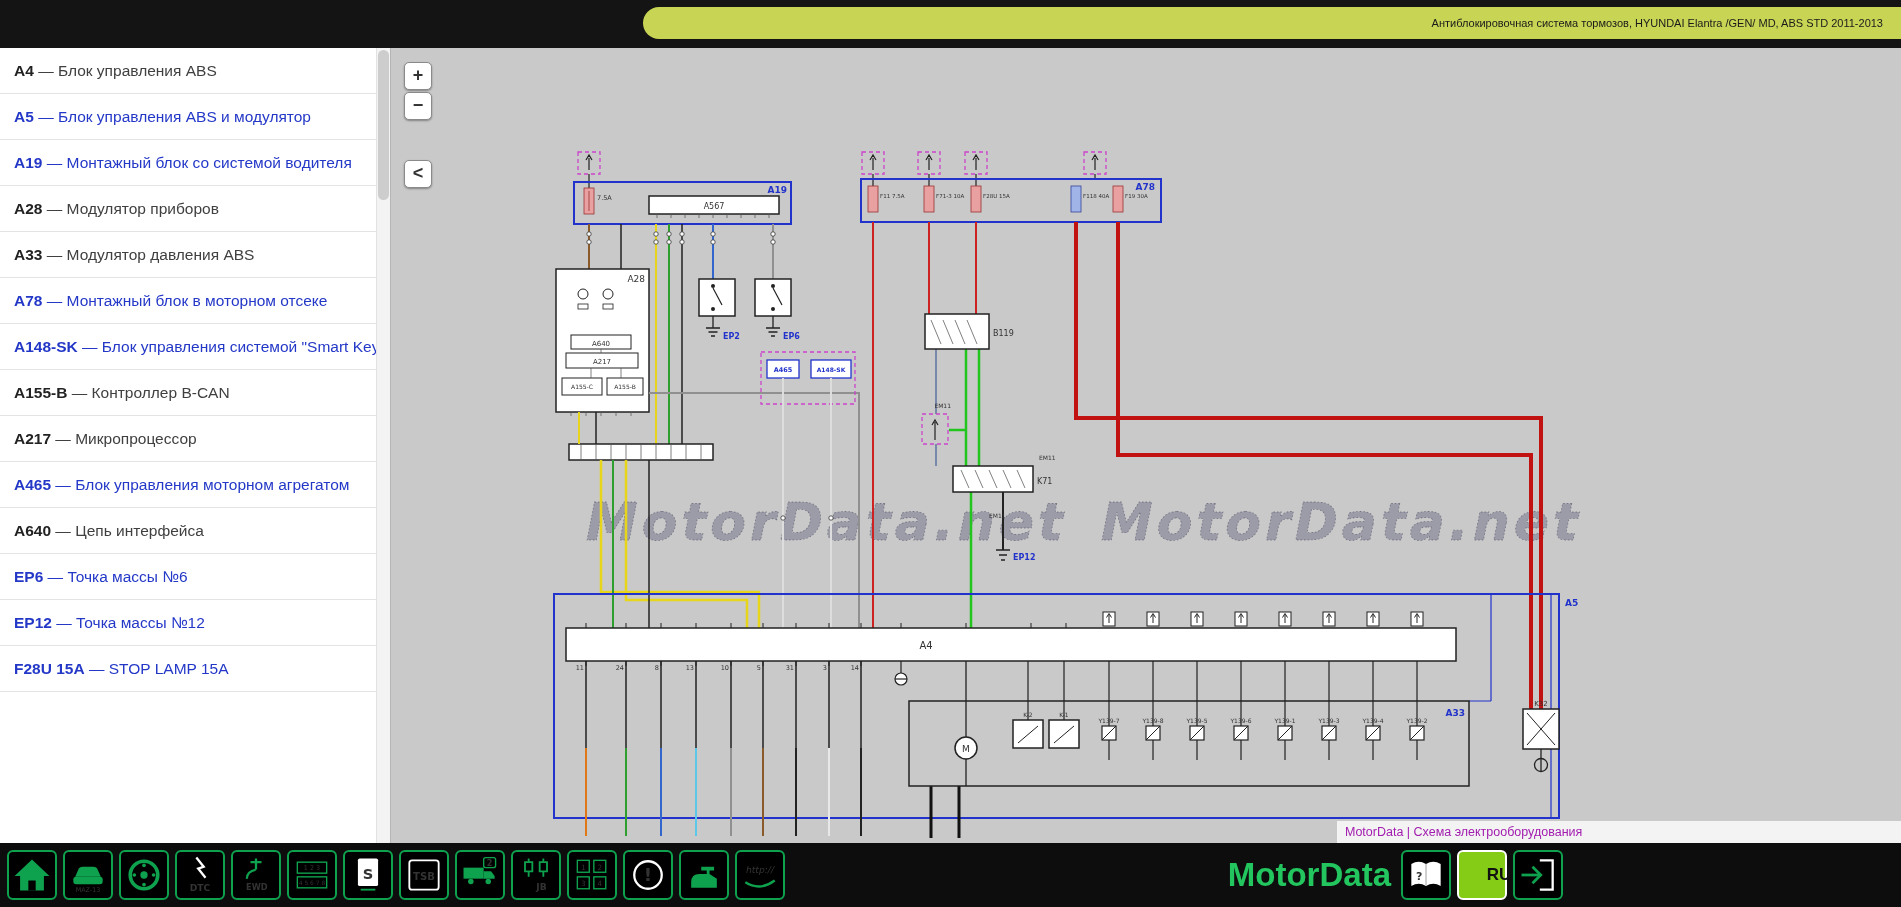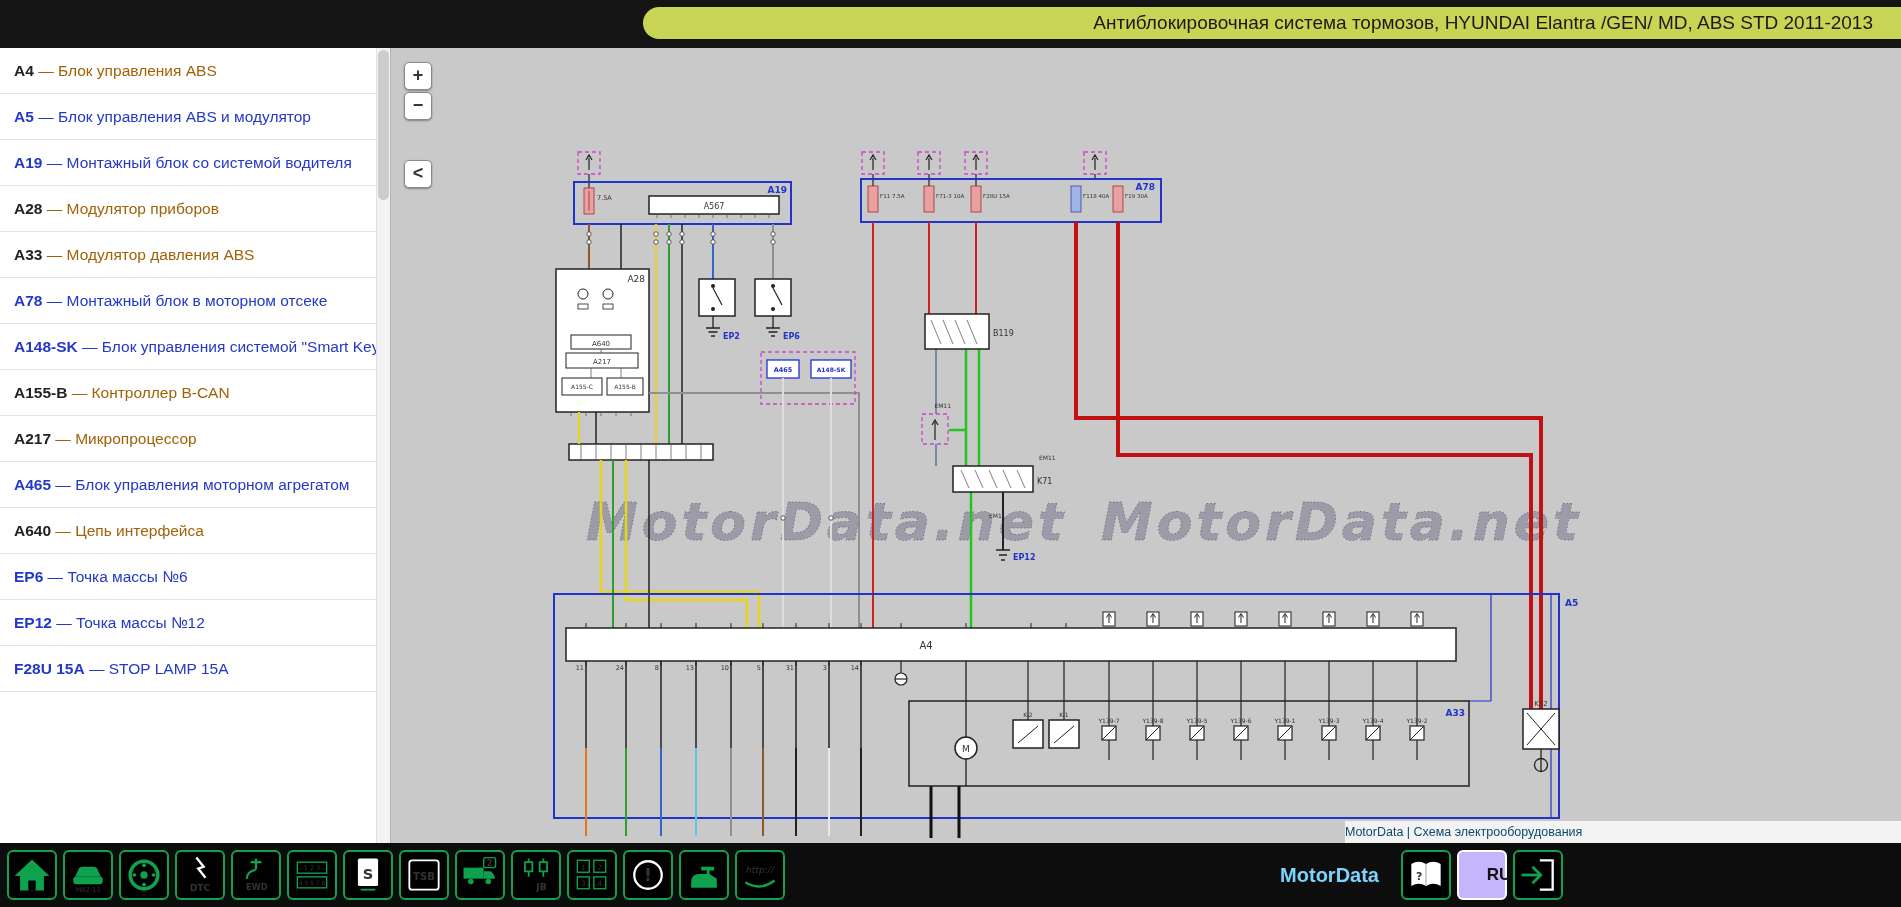--- a/index.html
+++ b/index.html
@@ -3,65 +3,65 @@
 <meta charset="utf-8">
 <style>
   html,body{margin:0;padding:0;}
   body{width:1901px;height:907px;position:relative;overflow:hidden;
        background:#c9c9c9;font-family:"Liberation Sans",sans-serif;}
 
   
   .topbar{position:absolute;top:0;left:0;width:1901px;height:48px;background:#141414;}
   .banner{position:absolute;top:7px;left:643px;right:0;height:32px;background:#c8d554;
           border-radius:16px 0 0 16px;display:flex;align-items:center;justify-content:flex-end;
-          padding-right:28px;font-size:19px;color:#1a1a1a;white-space:nowrap;}
+          padding-right:18px;font-size:11px;color:#1a1a1a;white-space:nowrap;}
 
   
   .sidebar{position:absolute;top:48px;left:0;width:390px;height:795px;background:#fff;
            border-right:1px solid #b5b5b5;overflow:hidden;}
   .row{height:45px;line-height:45px;padding:0 14px;border-bottom:1px solid #e4e4e4;
        font-size:15.5px;white-space:nowrap;overflow:hidden;}
   .row .code{font-weight:700;color:#222;}
-  .row span{color:#a16207;}
+  .row span{color:#404040;}
   .row.link .code,.row.link span{color:#2438c8;}
   .sb-track{position:absolute;top:0;right:0;width:13px;height:100%;background:#f3f3f3;
             border-left:1px solid #e2e2e2;}
   .sb-thumb{position:absolute;top:2px;right:1px;width:11px;height:150px;background:#cdcdcd;border-radius:6px;}
 
   
   .diagram{position:absolute;top:48px;left:391px;width:1510px;height:795px;background:#c9c9c9;}
   .dsvg{position:absolute;top:0;left:0;}
   .zoombtn{position:absolute;width:26px;height:26px;background:#fff;border:1px solid #8a8a8a;
            border-radius:5px;font-size:18px;font-weight:bold;color:#333;text-align:center;
            line-height:24px;box-shadow:0 1px 2px rgba(0,0,0,.35);cursor:pointer;user-select:none;}
   #zin{left:13px;top:14px;} #zout{left:13px;top:44px;} #zback{left:13px;top:112px;}
   .statusbar{position:absolute;right:0;bottom:0;width:556px;height:22px;line-height:22px;
-             background:rgba(246,246,246,.92);color:#0c4a6e;font-size:12.5px;}
+             background:rgba(246,246,246,.92);color:#a21caf;font-size:12.5px;padding-left:8px;}
 
   
   svg text{font-family:"DejaVu Sans",sans-serif;fill:#333;}
   .blu{fill:#2233cc;font-weight:bold;}
   .l5{font-size:5.5px;} .l6{font-size:6px;} .l65{font-size:6.5px;} .l7{font-size:7px;}
   .l8{font-size:8px;} .l9{font-size:9px;} .l10{font-size:10px;}
   .box{fill:#fff;stroke:#222;stroke-width:1.5;}
   .boxn{fill:none;stroke:#222;stroke-width:1.5;}
   .bluebox{fill:none;stroke:#2233cc;stroke-width:2;}
   .dashm{fill:none;stroke:#cc44cc;stroke-width:1.3;stroke-dasharray:4 3;}
   .thin{stroke:#555;stroke-width:0.75;fill:none;}
   .wm{font-size:52px;font-style:italic;font-weight:bold;fill:#5a5a7a;fill-opacity:.40;
       stroke:#44445a;stroke-opacity:.55;stroke-width:.8;stroke-dasharray:1.5 2;letter-spacing:4px;}
 
   
   .toolbar{position:absolute;left:0;bottom:0;width:1901px;height:64px;background:#0d0d0d;
            display:flex;align-items:center;gap:6px;padding:0 0 0 7px;box-sizing:border-box;}
   .tile{width:50px;height:50px;background:#000;border:2px solid #0fa24e;border-radius:6px;
         box-sizing:border-box;flex:0 0 auto;display:flex;align-items:center;justify-content:center;cursor:pointer;}
   .tile svg{width:44px;height:44px;}
-  .tile.white{background:#c4b5fd;border-color:#fff;color:#111;font-weight:bold;font-size:17px;padding-left:34px;}
-  .brand{margin-left:auto;margin-right:16px;color:#7dd3fc;font-size:20px;font-weight:bold;
+  .tile.white{background:#84cc16;border-color:#fff;color:#111;font-weight:bold;font-size:17px;padding-left:34px;}
+  .brand{margin-left:auto;margin-right:4px;color:#22c55e;font-size:33px;font-weight:bold;
          font-family:"Liberation Sans",sans-serif;}
   .tile.last{margin-right:338px;}
 </style>
 </head>
 <body>
 
 <div class="topbar">
   <div class="banner">Антиблокировочная система тормозов, HYUNDAI Elantra /GEN/ MD, ABS STD 2011-2013</div>
 </div>
 

